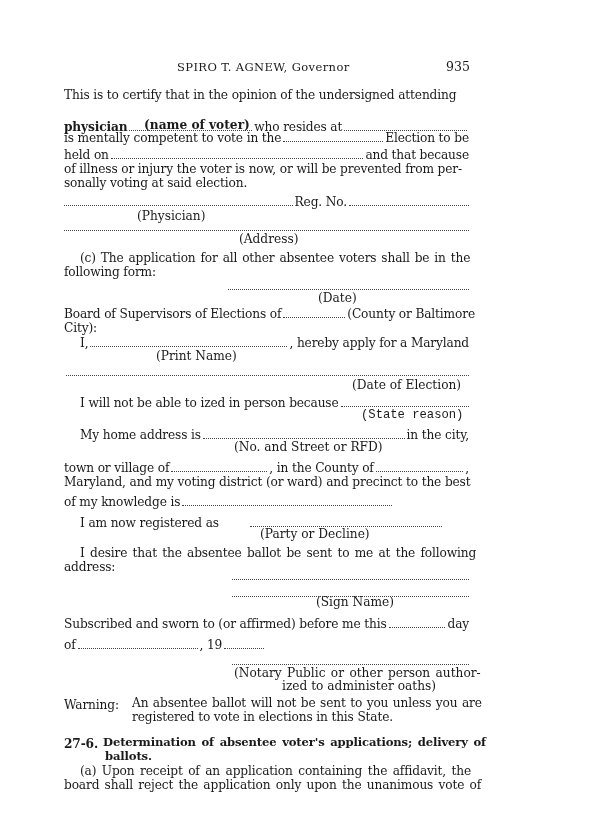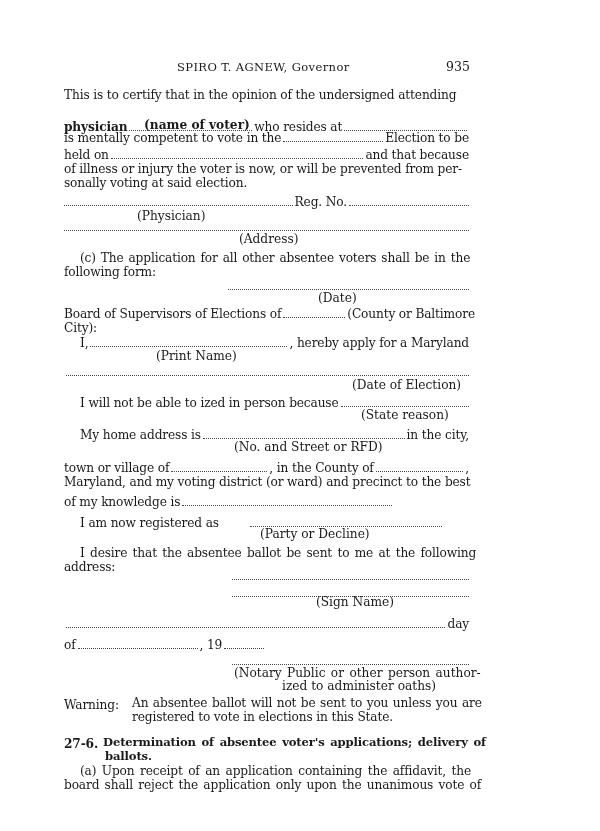--- a/index.html
+++ b/index.html
@@ -87,21 +87,21 @@
 
   <div class="ln fillrow" style="top:366px;">
     <span class="dots" style="margin-right:0;"></span>
   </div>
   <div class="cap" style="left:288px; top:378px;">(Date of Election)</div>
 
   <div class="ln fillrow" style="top:396px;">
     <span style="margin-left:16px;">I will not be able to ized in person because</span>
     <span class="dots" style="margin-right:0;"></span>
   </div>
-  <div class="cap" style="left:297px; top:408px;">(State reason)</div>
+  <div class="cap" style="left:297px; top:408px;font-family:Liberation Mono, monospace;">(State reason)</div>
 
   <div class="ln fillrow" style="top:428px;">
     <span style="margin-left:16px;">My home address is</span>
     <span class="dots"></span>
     <span>in the city,</span>
   </div>
   <div class="cap" style="left:170px; top:440px;">(No. and Street or RFD)</div>
 
   <div class="ln fillrow" style="top:461px;">
     <span>town or village of</span>
@@ -130,20 +130,21 @@
     <span style="width:168px;"></span>
     <span class="dots" style="margin:0 0 3px 0;"></span>
   </div>
   <div class="ln fillrow" style="top:587px;">
     <span style="width:168px;"></span>
     <span class="dots" style="margin:0 0 3px 0;"></span>
   </div>
   <div class="cap" style="left:252px; top:595px;">(Sign Name)</div>
 
   <div class="ln fillrow" style="top:617px;">
+    <span>Subscribed and sworn to (or affirmed) before me this</span>
     <span class="dots"></span>
     <span>day</span>
   </div>
 
   <div class="ln fillrow" style="top:638px;">
     <span>of</span>
     <span class="dots" style="flex:0 0 120px;"></span>
     <span>, 19</span>
     <span class="dots" style="flex:0 0 40px;"></span>
   </div>

